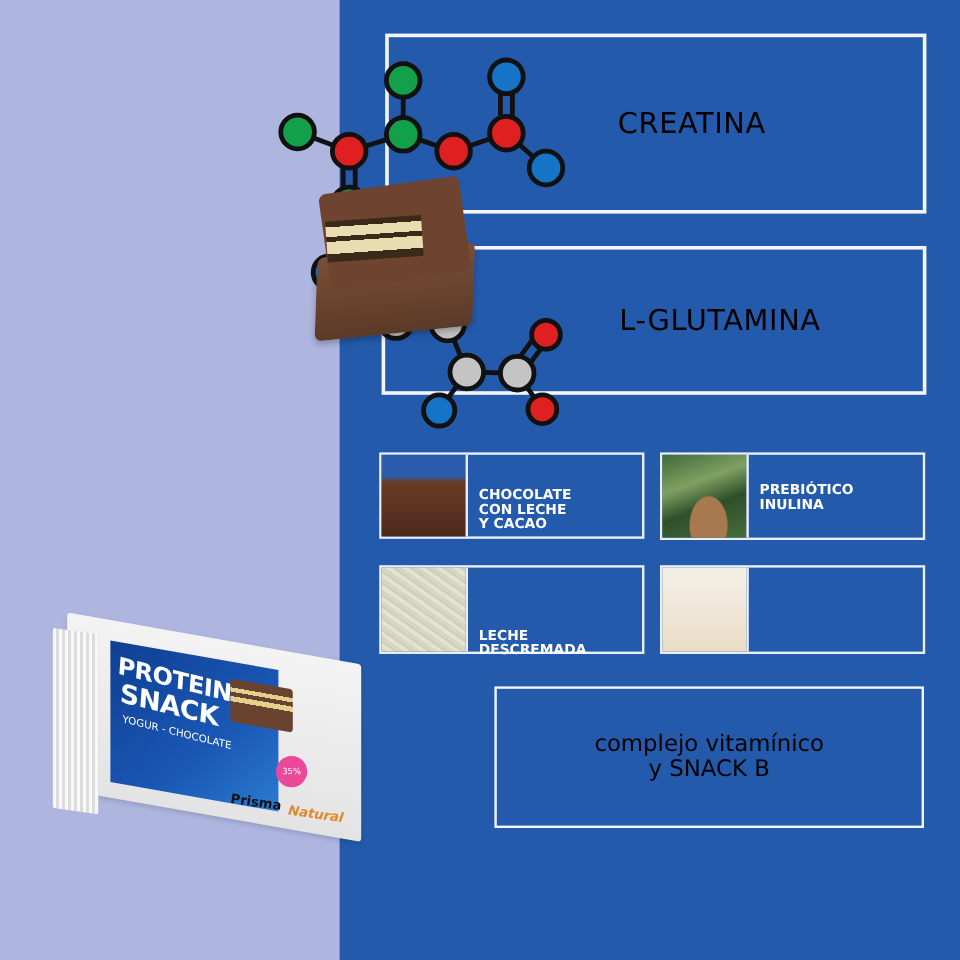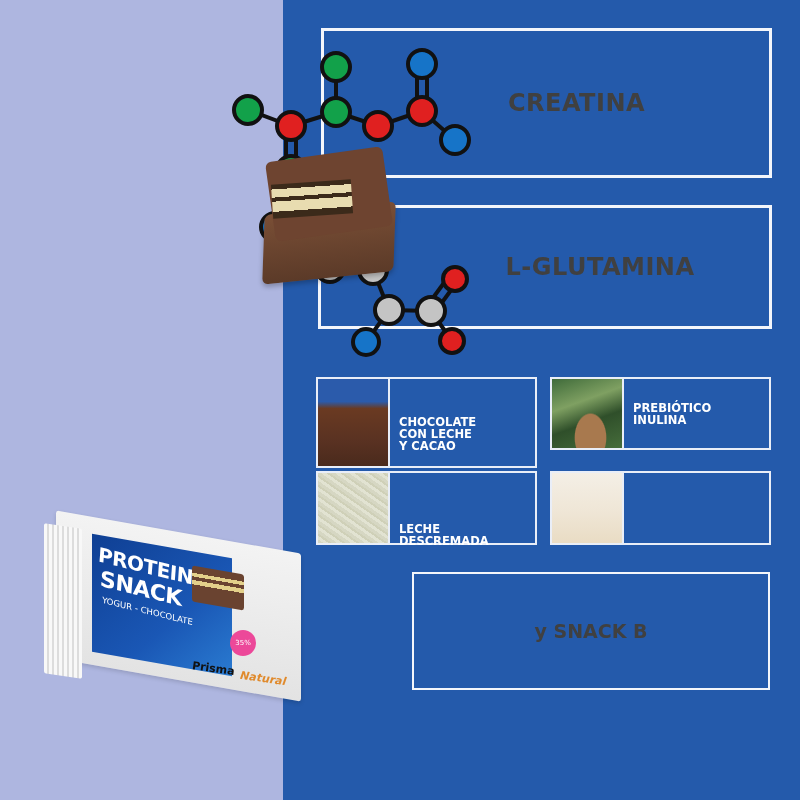--- a/index.html
+++ b/index.html
@@ -1,28 +1,28 @@
 <!DOCTYPE html>
 <html><head>
 <meta charset="utf-8">
 <style>
   html,body{margin:0;padding:0;}
   body{width:800px;height:800px;position:relative;overflow:hidden;background:#aeb6e0;font-family:"DejaVu Sans","Liberation Sans",sans-serif;}
   .left-bg{position:absolute;left:0;top:0;width:283px;height:800px;background:#aeb6e0;}
   .blue-bg{position:absolute;left:283px;top:0;width:517px;height:800px;background:#245aab;}
-  .box{position:absolute;border:3px solid #f4f6fb;box-sizing:border-box;display:flex;align-items:center;justify-content:center;color:#404040;font-weight:bold;}
+  .box{position:absolute;border:3px solid #f4f6fb;box-sizing:border-box;display:flex;align-items:center;justify-content:center;color:#000000;font-weight:normal;}
   .big-label{font-size:24px;letter-spacing:0.5px;}
   .big1{left:321px;top:28px;width:451px;height:150px;}
   .big1 .big-label{margin-left:60px;}
   .big2{left:318px;top:205px;width:454px;height:124px;}
   .big2 .big-label{margin-left:110px;}
   .ing{position:absolute;border:2px solid #e9eef8;box-sizing:border-box;display:flex;}
   .ing .thumb{width:72px;height:100%;flex:none;border-right:2px solid #e9eef8;box-sizing:border-box;}
   .ing .txt{flex:1;display:flex;align-items:center;padding-left:9px;color:#fff;font-weight:bold;font-size:11.5px;line-height:12px;white-space:pre-line;}
-  .i1{left:316px;top:377px;width:221px;height:91px;}
+  .i1{left:316px;top:377px;width:221px;height:72px;}
   .i2{left:550px;top:377px;width:221px;height:73px;}
   .i3{left:316px;top:471px;width:221px;height:74px;}
   .i4{left:550px;top:471px;width:221px;height:74px;}
   .i1 .txt{padding-top:22px;}
   .i2 .txt{padding-top:0;}
   .i3 .txt{padding-top:14px;margin-top:40px;}
   .i4 .txt{padding-top:14px;}
   .thumb-choc{background:linear-gradient(180deg,#2b5bab 0%,#2b5bab 26%,#6a3a22 34%,#5a3222 70%,#4a2a1c 100%);}
   .thumb-inulin{background:radial-gradient(ellipse at 55% 85%,#a8794e 0 28%,transparent 30%),linear-gradient(160deg,#3f6b3a 0%,#7fa062 35%,#2f4f2a 60%,#466d3b 100%);}
   .thumb-milkpowder{background:repeating-linear-gradient(35deg,#d6d7c3 0 3px,#e2e3d2 3px 6px,#cfd0b8 6px 8px);}
@@ -73,20 +73,21 @@
 <div class="ing i3">
   <div class="thumb thumb-milkpowder"></div>
   <div class="txt">LECHE
 DESCREMADA</div>
 </div>
 <div class="ing i4">
   <div class="thumb thumb-protein"></div>
 </div>
 
 <div class="box vit">
+  <span>complejo vitamínico</span>
   <span>y SNACK B</span>
 </div>
 
 <svg class="molecule" viewBox="0 0 800 800">
   <g stroke="#111" stroke-width="4" fill="none">
 
     <line x1="248" y1="110" x2="291" y2="126"></line>
     <line x1="291" y1="126" x2="336" y2="112"></line>
     <line x1="286" y1="130" x2="286" y2="168"></line>
     <line x1="296" y1="130" x2="296" y2="168"></line>

